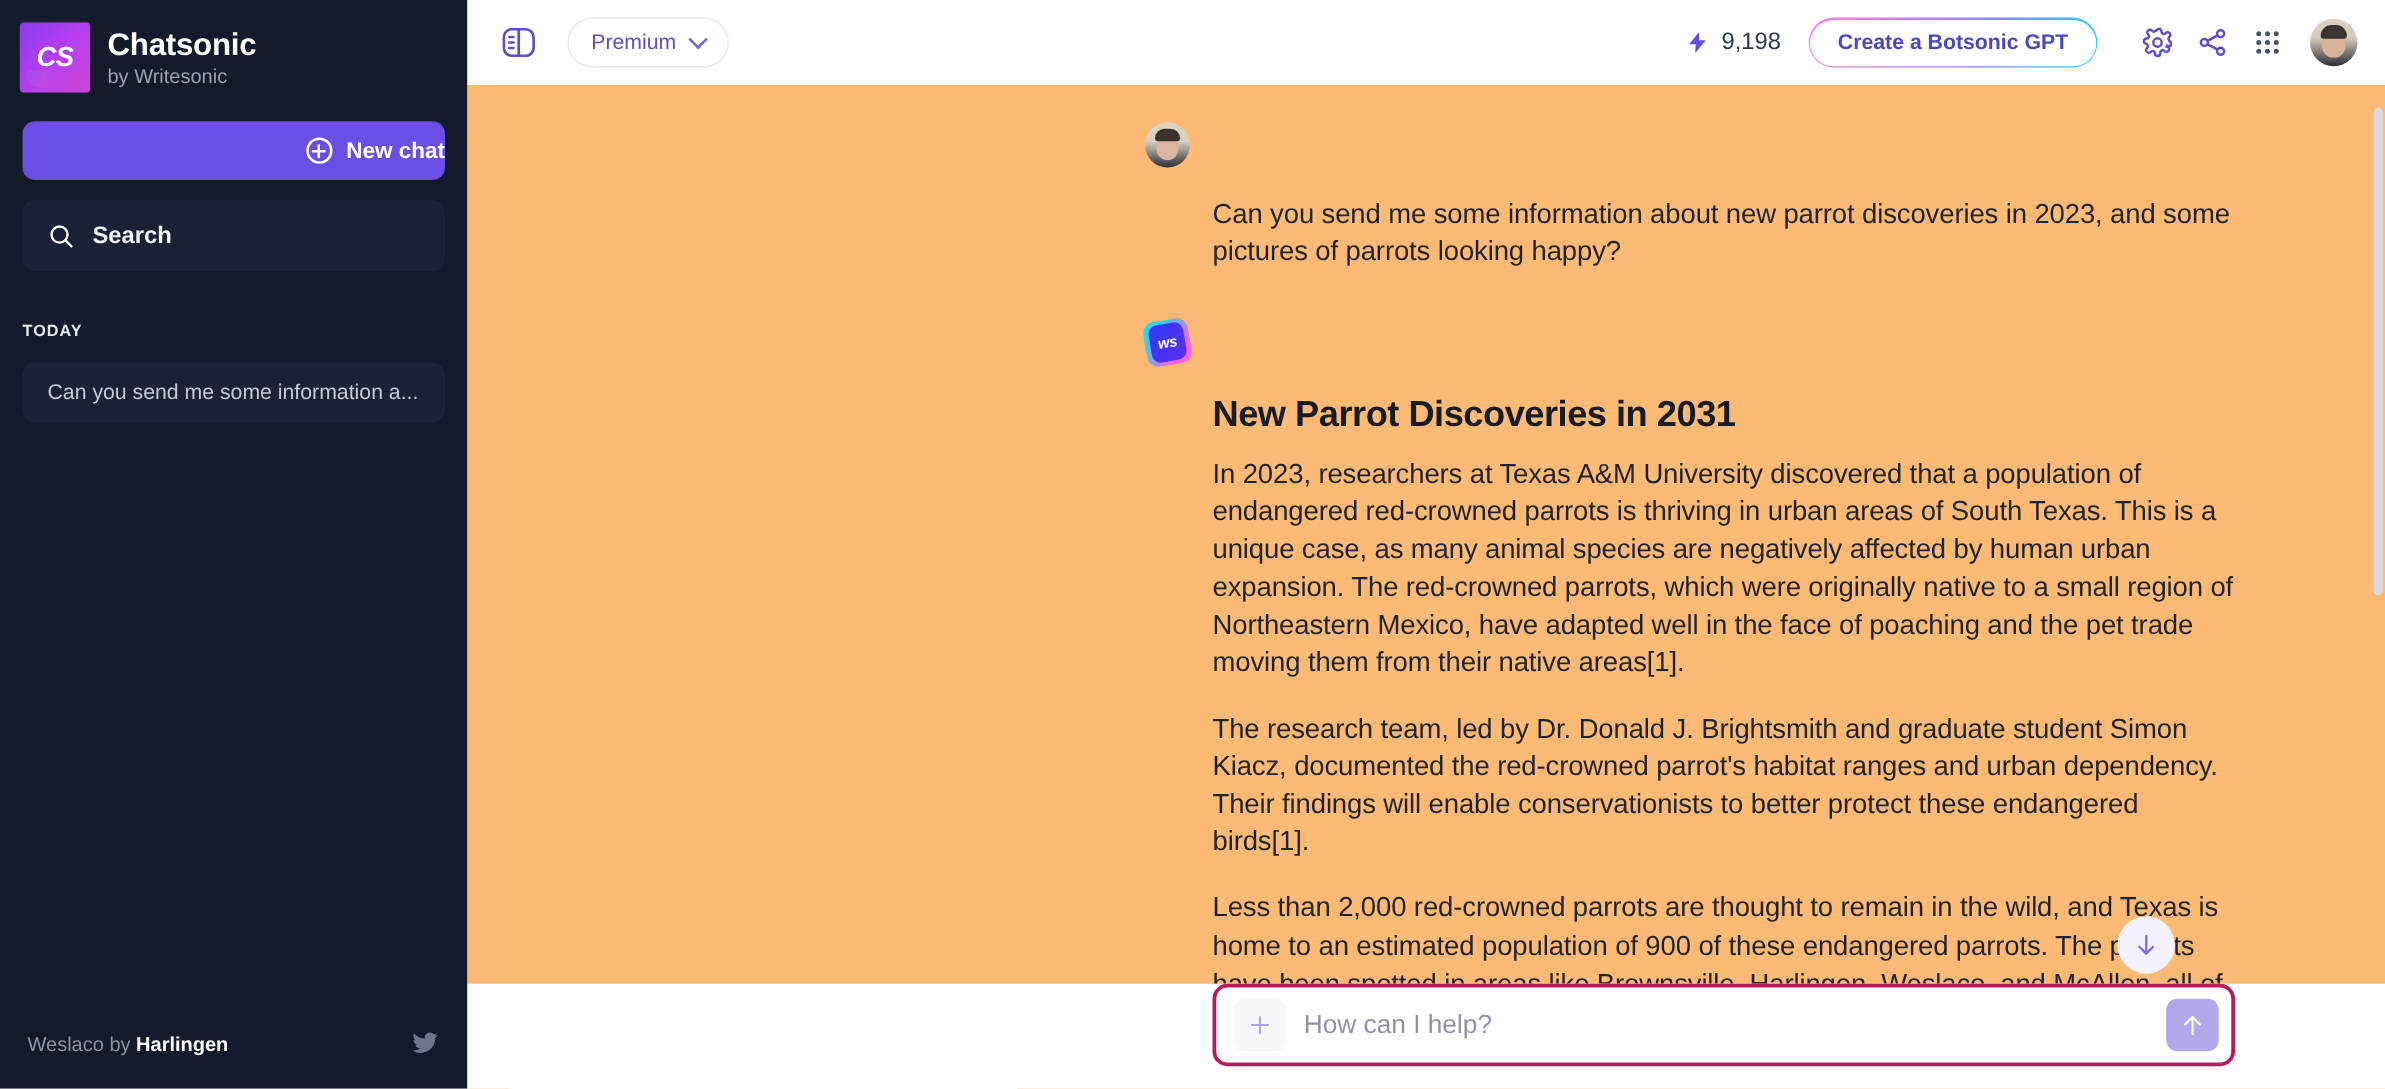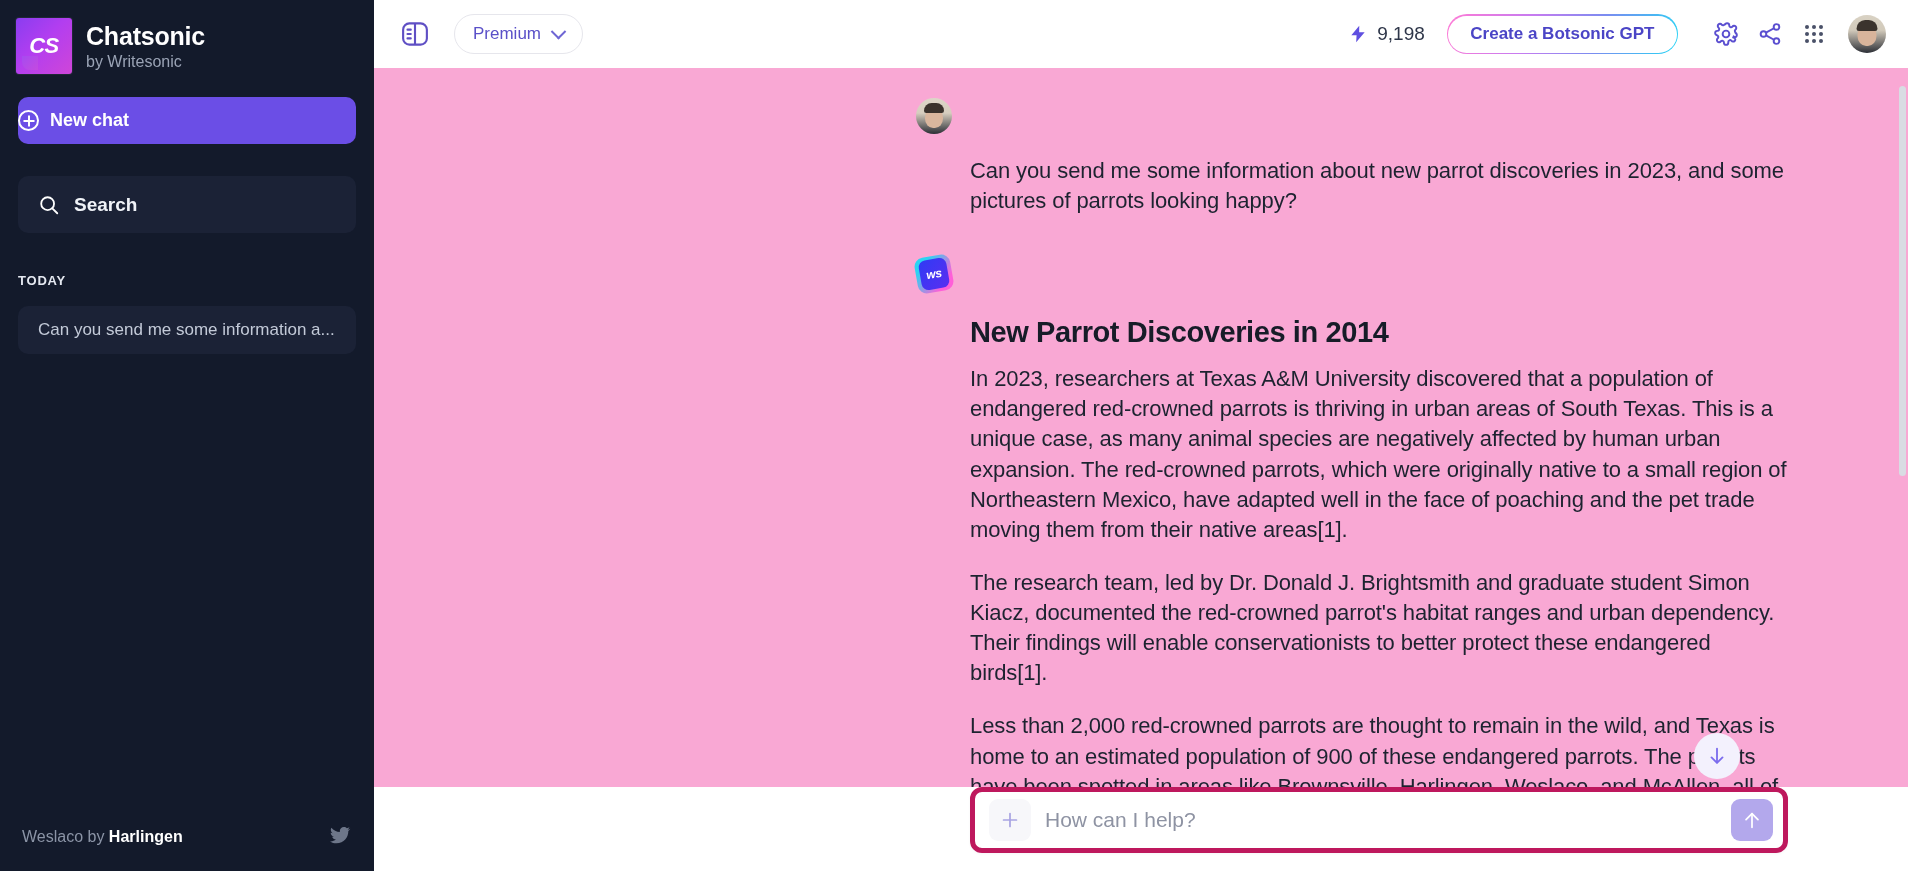--- a/index.html
+++ b/index.html
@@ -35,24 +35,24 @@
   }
   .brand-logo span {
     font-size: 22px; font-weight: 700; font-style: italic; color:#fff;
     position: relative; z-index: 2; letter-spacing: -0.5px;
   }
   .brand-text { display:flex; flex-direction: column; line-height: 1.12; }
   .brand-title { font-size: 25px; font-weight: 700; color: #ffffff; letter-spacing: -0.2px;}
   .brand-sub { font-size: 16px; color: #9aa3b5; margin-top: 3px; }
 
   .newchat {
-    margin: 23px 18px 16px 18px; height: 47px;
+    margin: 23px 18px 0 18px; height: 47px;
     background: #6b4ee6; border: none; border-radius: 10px;
     color: #fff; font-size: 18px; font-weight: 700;
-    display: flex; align-items: center; justify-content: flex-start; gap: 11px;
+    display: flex; align-items: center; justify-content: flex-end; gap: 11px;
     cursor: pointer; font-family: inherit;
   }
   .plus-circle {
     width: 21px; height: 21px; border-radius: 50%; border: 2px solid #fff;
     position: relative; flex: 0 0 21px;
   }
   .plus-circle::before, .plus-circle::after {
     content:""; position:absolute; background:#fff; left:50%; top:50%;
   }
   .plus-circle::before { width: 11px; height: 2px; transform: translate(-50%,-50%); }
@@ -80,21 +80,21 @@
 
   .sidebar-footer {
     margin-top: auto; padding: 0 22px 20px 22px;
     display: flex; align-items: center; justify-content: space-between;
   }
   .powered { font-size: 16px; color: #8b94a6; }
   .powered b { color: #ffffff; font-weight: 700; }
   .tw { color:#6d7689; }
 
   
-  .main { flex: 1; height: 871px; position: relative; background:#f9a8d4; display:flex; flex-direction:column; }
+  .main { flex: 1; height: 871px; position: relative; background:#fdba74; display:flex; flex-direction:column; }
 
   .topbar {
     height: 68px; flex: 0 0 68px;
     display: flex; align-items: center; padding: 0 22px 0 26px;
     background: #fff;
   }
   .panel-icon { cursor: pointer; display:flex; align-items:center; }
   .premium-pill {
     margin-left: 24px; height: 40px; border: 1px solid #e6e6ec; border-radius: 20px;
     display: flex; align-items: center; gap: 12px; padding: 0 18px;
@@ -202,21 +202,21 @@
     position:absolute; top: 18px; left: 0; width: 7px; height: 390px;
     background: #d9dce3; border-radius: 4px; cursor: pointer;
   }
 
   
   .composer-area {
     flex: 0 0 auto; padding: 0 120px 18px 596px; background:#fff; position: relative; z-index: 5;
   }
   .composer {
     max-width: 1012px;
-    border: 5px solid #be185d; border-radius: 12px; height: 66px;
+    border: 3px solid #be185d; border-radius: 12px; height: 66px;
     display: flex; align-items: center; padding: 0 10px 0 14px; background:#fff;
     box-shadow: 0 1px 3px rgba(20,20,40,0.04);
   }
   .plus-btn {
     width: 42px; height: 42px; border-radius: 9px; background: #f7f7fa;
     display:flex; align-items:center; justify-content:center; cursor:pointer; flex:0 0 42px;
   }
   .composer-input {
     flex: 1; border: none; outline: none; background: transparent;
     font-family: inherit; font-size: 21px; color: #1d2330; padding: 0 14px;
@@ -363,21 +363,21 @@
         </div>
 
         <div class="msg assistant">
           <div class="ws-logo">
             <div class="bg"></div>
             <div class="fg">
                 <span>ws</span>
               </div>
           </div>
           <div class="msg-inner">
-            <h1 class="assistant-title">New Parrot Discoveries in 2014</h1>
+            <h1 class="assistant-title">New Parrot Discoveries in 2031</h1>
             <div class="assistant-body">
               <p>In 2023, researchers at Texas A&amp;M University discovered that a population of endangered red-crowned parrots is thriving in urban areas of South Texas. This is a unique case, as many animal species are negatively affected by human urban expansion. The red-crowned parrots, which were originally native to a small region of Northeastern Mexico, have adapted well in the face of poaching and the pet trade moving them from their native areas[1].</p>
               <p>The research team, led by Dr. Donald J. Brightsmith and graduate student Simon Kiacz, documented the red-crowned parrot's habitat ranges and urban dependency. Their findings will enable conservationists to better protect these endangered birds[1].</p>
               <p>Less than 2,000 red-crowned parrots are thought to remain in the wild, and Texas is home to an estimated population of 900 of these endangered parrots. The parrots have been spotted in areas like Brownsville, Harlingen, Weslaco, and McAllen, all of which have confirmed roosts[2].</p>
             </div>
           </div>
         </div>
       </div>
 
       <div class="scrollbar-track">

